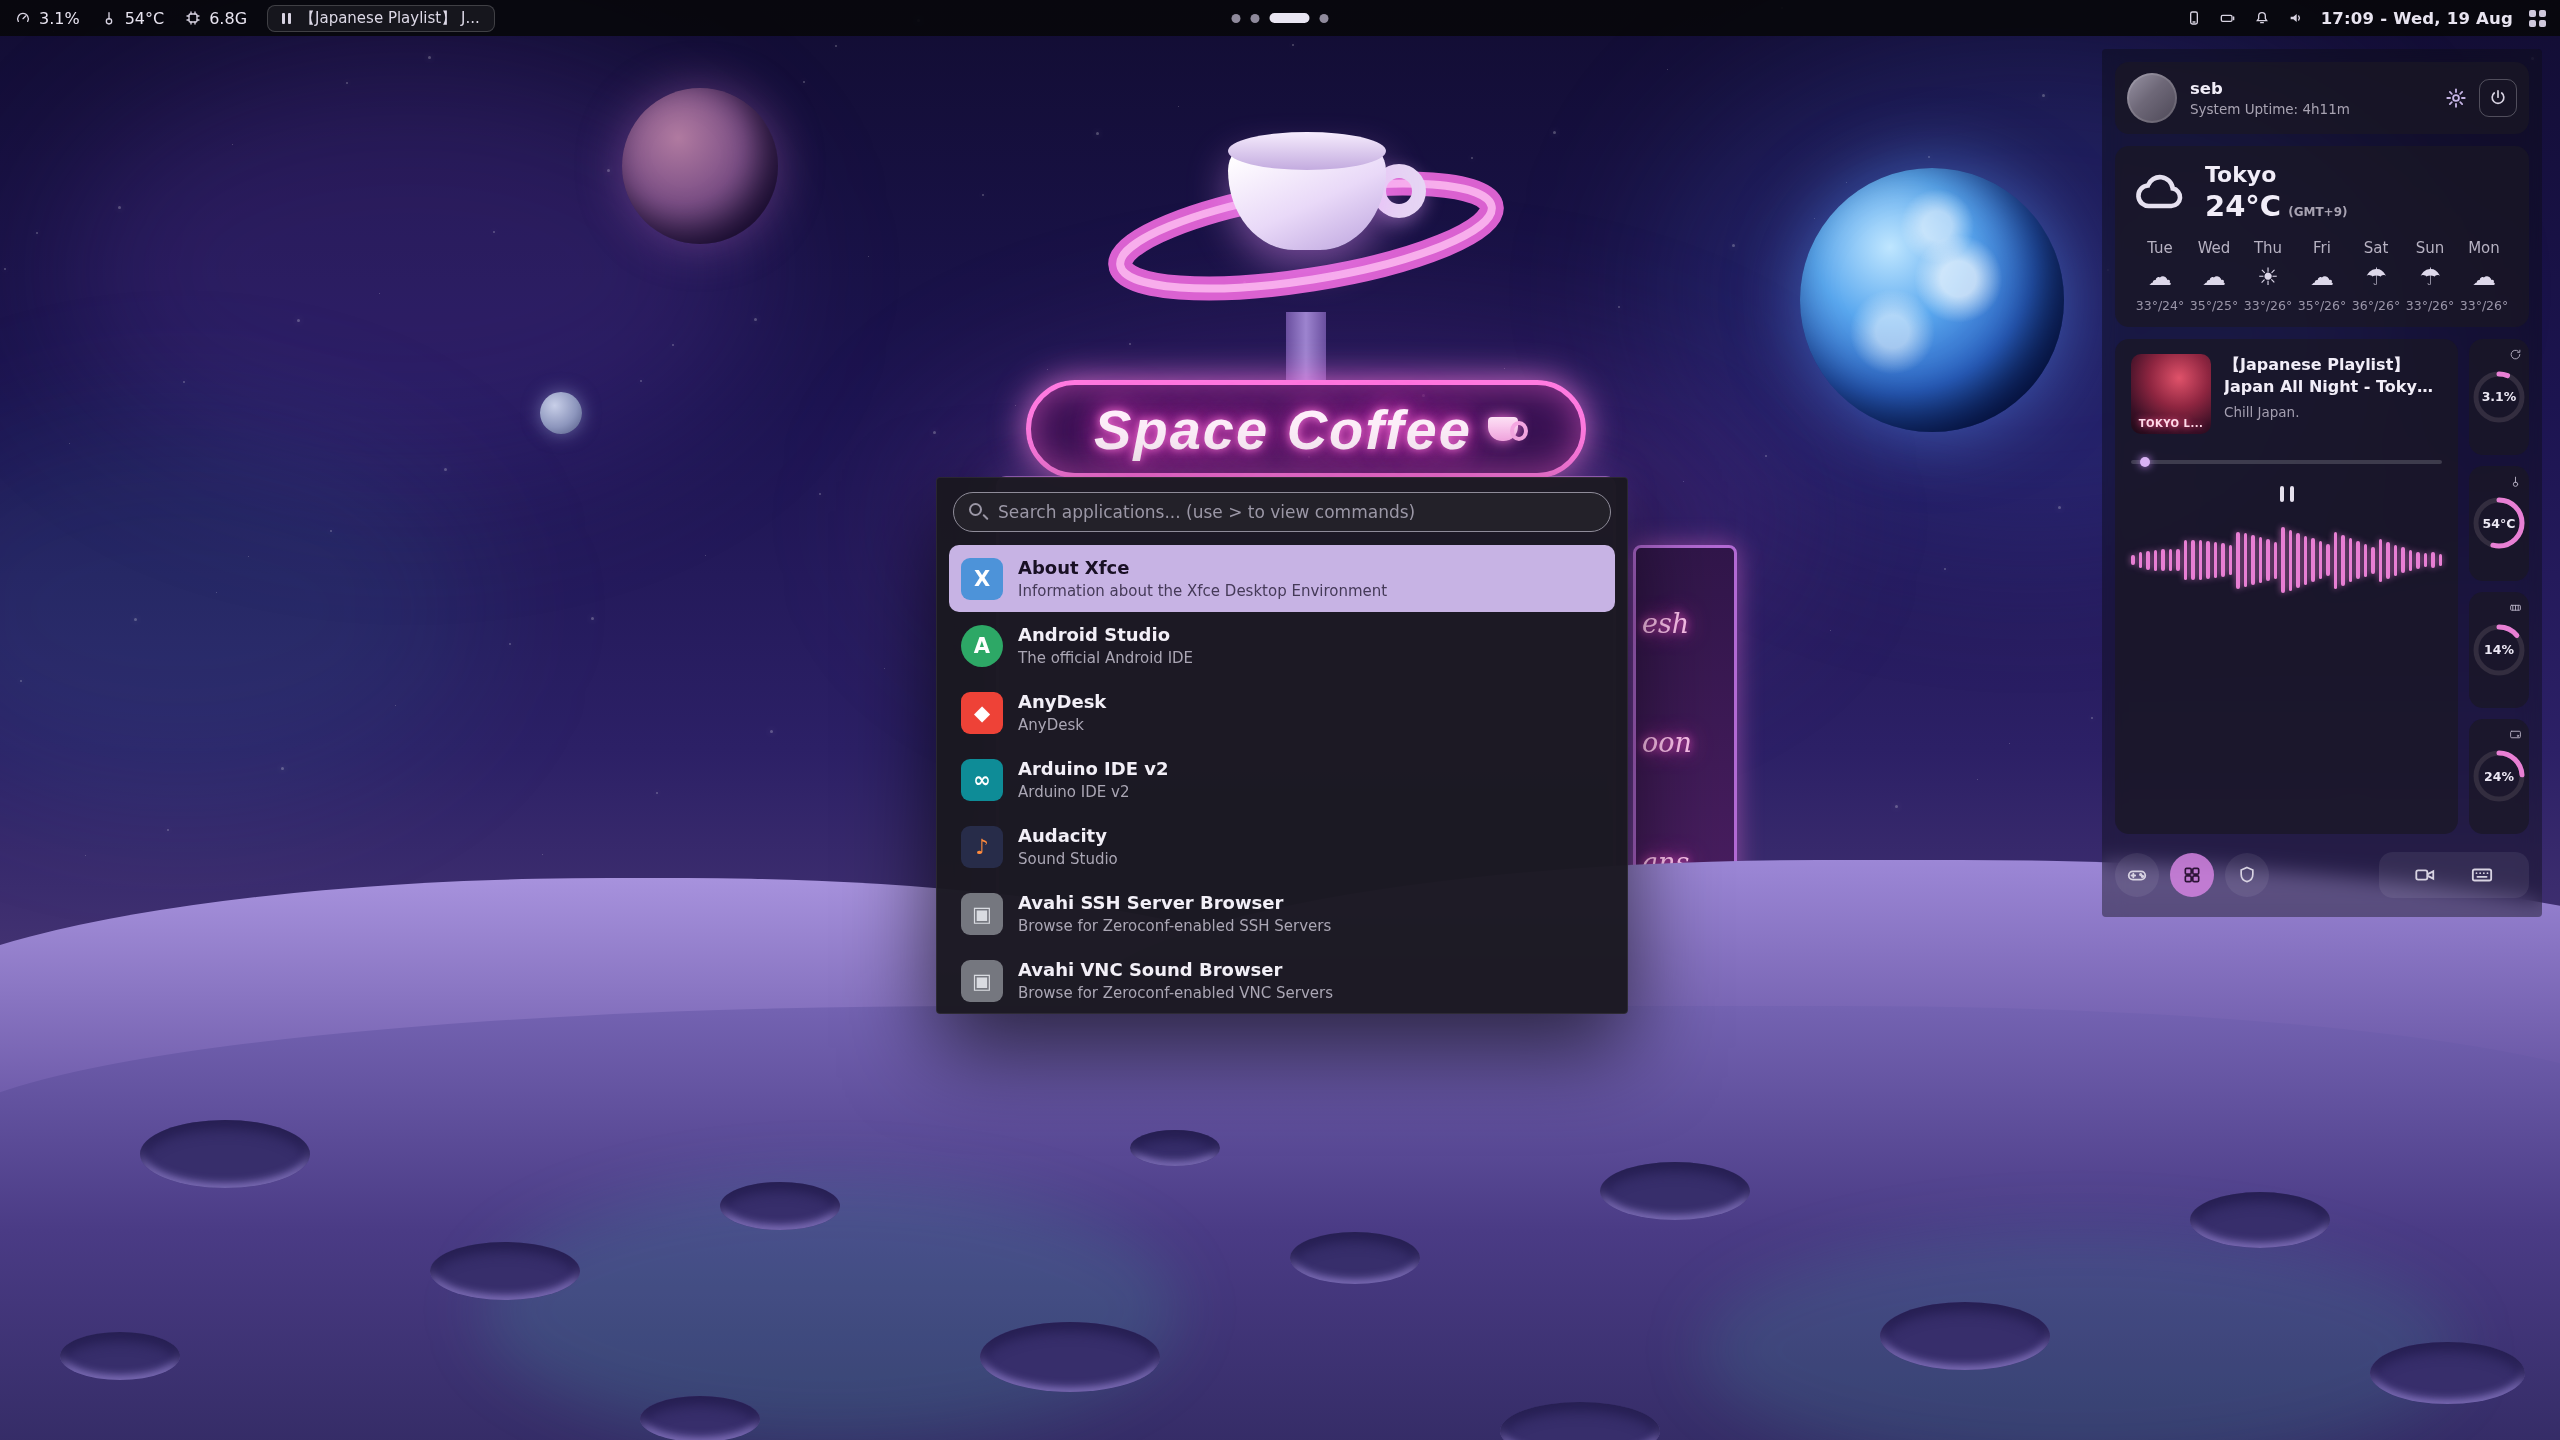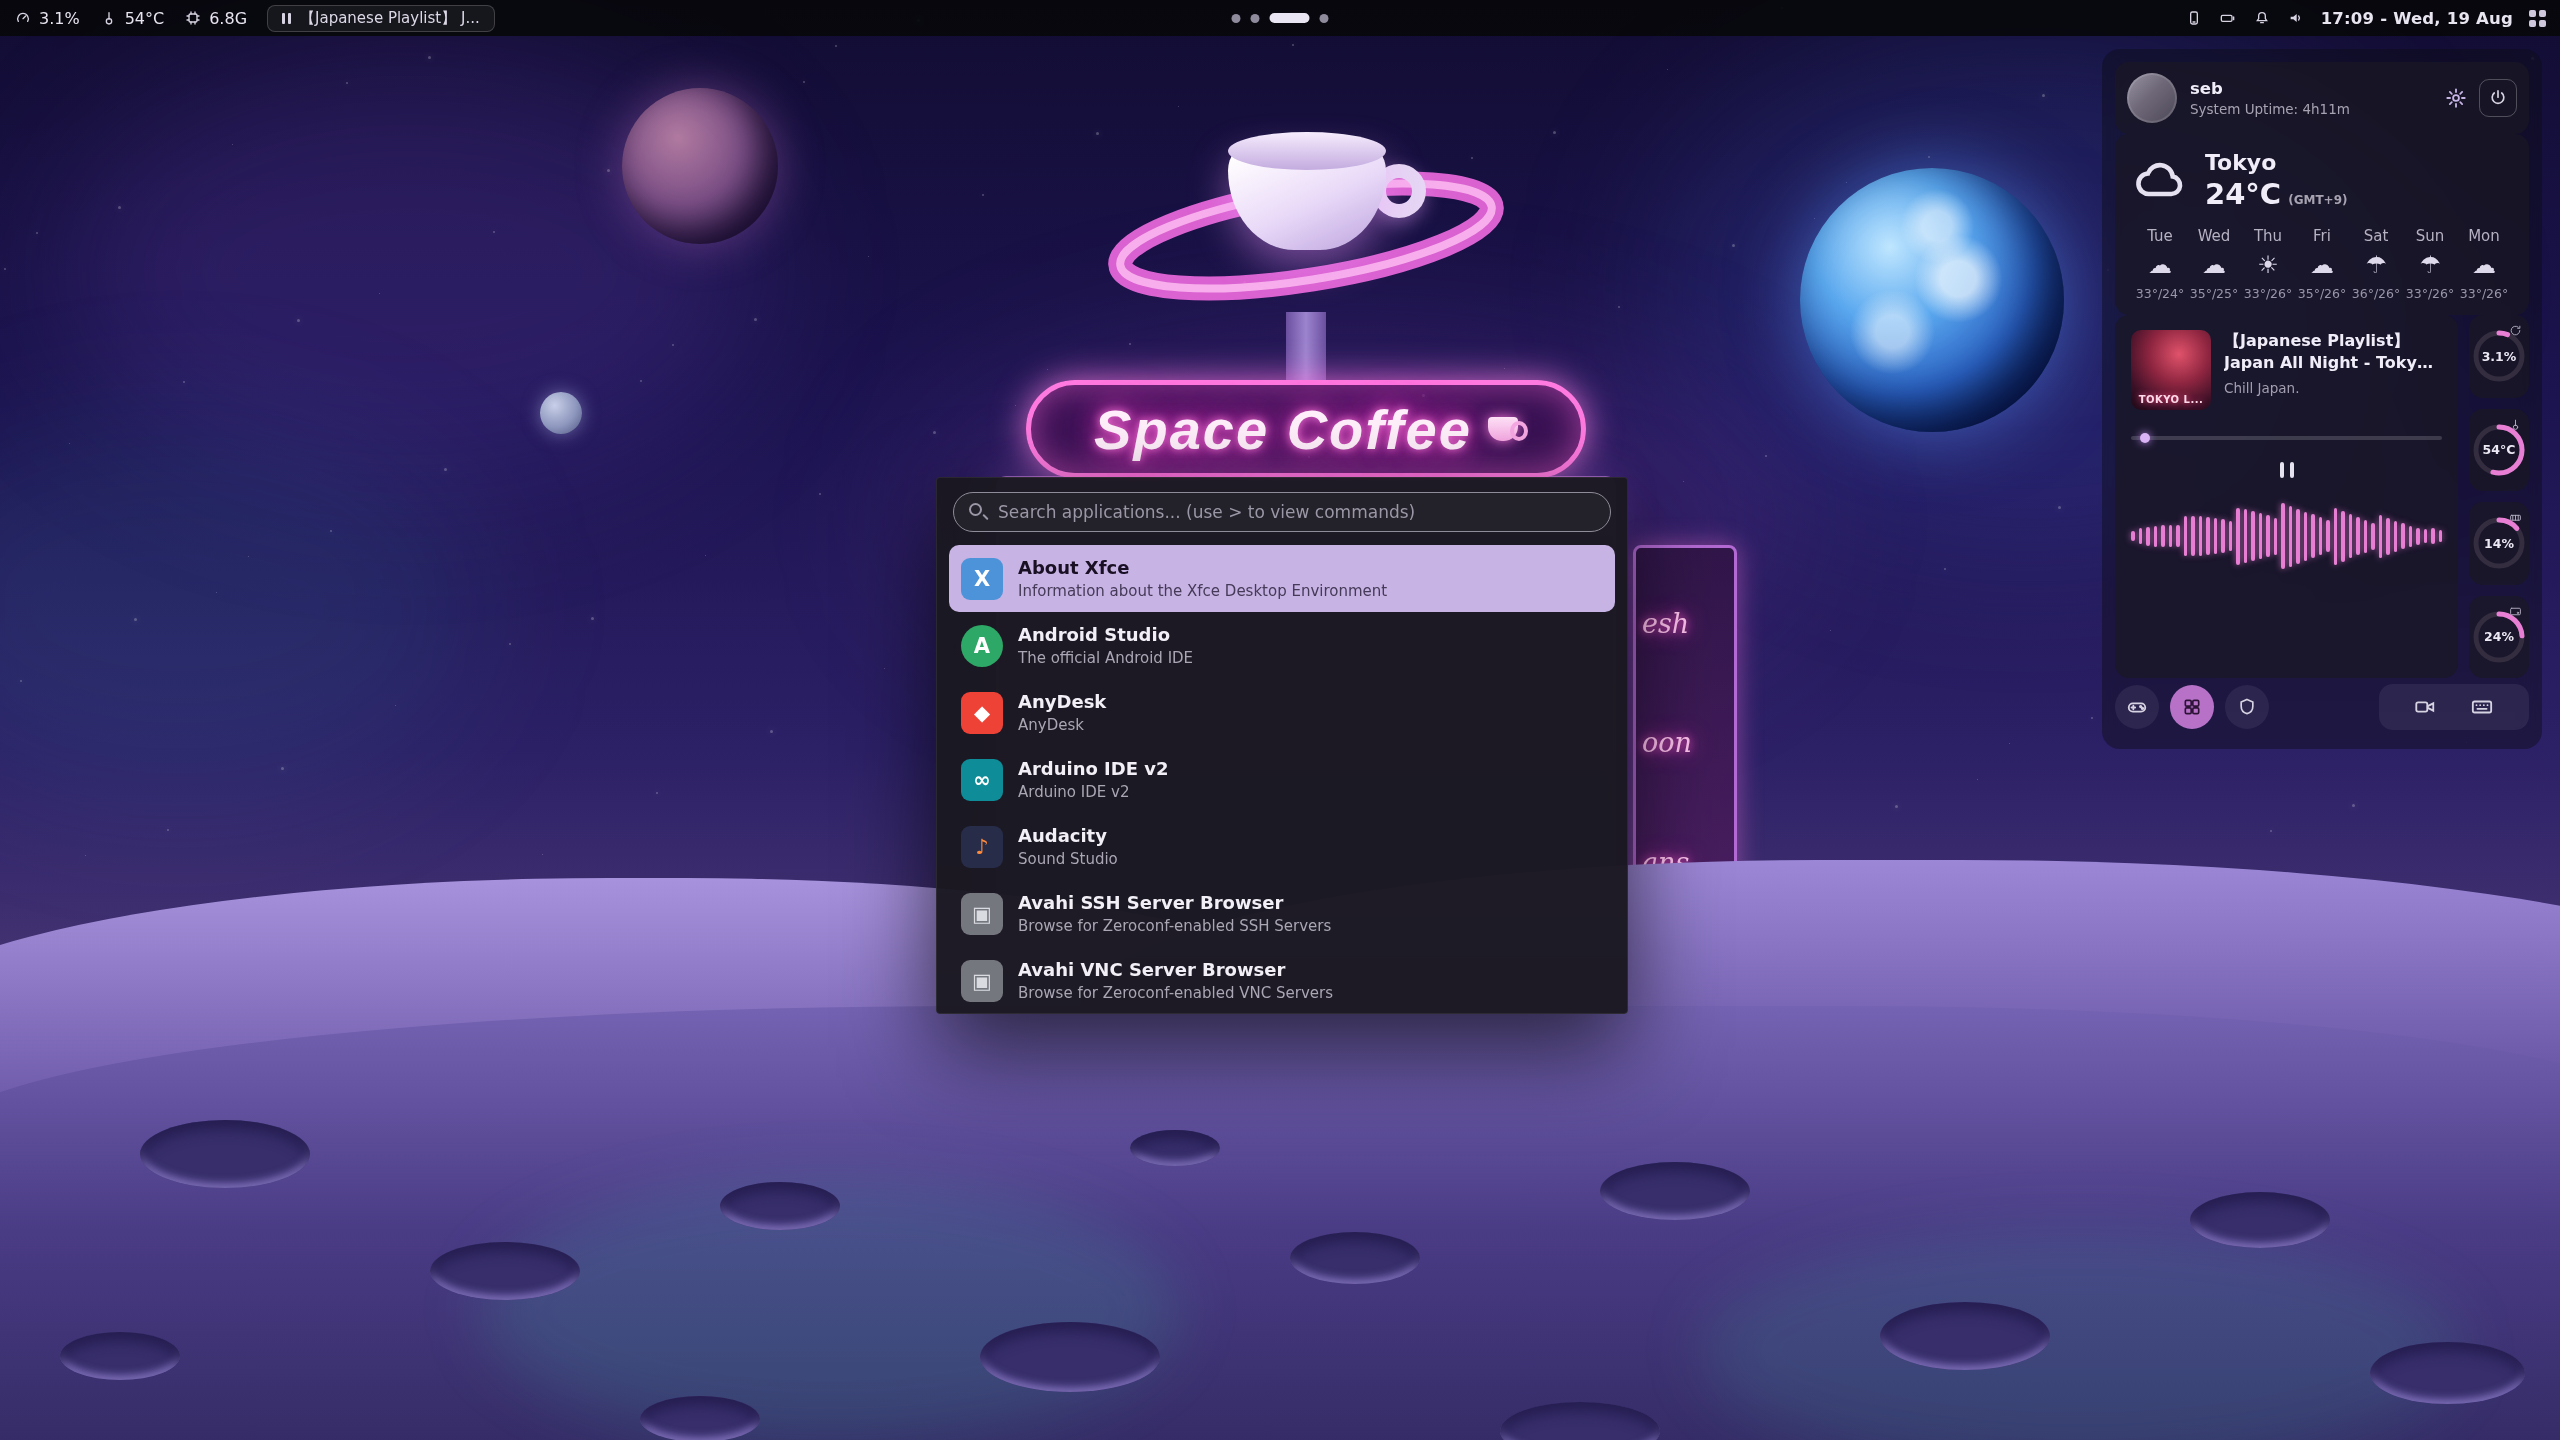--- a/index.html
+++ b/index.html
@@ -135,23 +135,23 @@
   .app-row.selected .app-name { color:#191024; }
   .app-row.selected .app-desc { color:#453a58; }
   .c0 { background:#4d93d9; }
   .c1 { background:#2da866; border-radius:50%; }
   .c2 { background:#ee4237; }
   .c3 { background:#0e8c97; }
   .c4 { background:#272c49; color:#ff8a3c; }
   .c5, .c6 { background:#75777f; color:#d9dbe1; }
 
   
-  .side-panel { position:absolute; right:18px; top:49px; width:440px; height:700px;
-    background:rgba(13,11,19,.42); border-radius:18px; padding:13px;
-    display:flex; flex-direction:column; z-index:20; backdrop-filter:blur(10px); }
+  .side-panel { position:absolute; right:18px; top:49px; width:440px; height:868px;
+    background:rgba(13,11,19,.42); border-radius:4px; padding:13px;
+    display:flex; flex-direction:column; gap:12px; z-index:20; backdrop-filter:blur(10px); }
   .card { background:rgba(27,23,36,.72); border-radius:14px; }
 
   .user-card { height:72px; display:flex; align-items:center; gap:13px; padding:0 12px; }
   .avatar { width:50px; height:50px; border-radius:50%;
     background:linear-gradient(135deg,#9a95a6 0%,#6e6878 45%,#4c4756 100%); flex:0 0 50px;
     box-shadow:inset 0 0 0 2px rgba(255,255,255,.12); }
   .user-name { font-size:16.5px; font-weight:bold; color:#f1edf8; }
   .user-uptime { font-size:13.5px; color:#a8a3b2; margin-top:3px; }
   .user-actions { margin-left:auto; display:flex; align-items:center; gap:12px; }
   .icon-btn { display:flex; align-items:center; justify-content:center; cursor:pointer; }
@@ -507,21 +507,21 @@
       <div class="app-row">
         <span class="app-ico c5">▣</span>
         <span>
             <div class="app-name">Avahi SSH Server Browser</div>
               <div class="app-desc">Browse for Zeroconf-enabled SSH Servers</div>
           </span>
       </div>
       <div class="app-row">
         <span class="app-ico c6">▣</span>
         <span>
-            <div class="app-name">Avahi VNC Server Browser</div>
+            <div class="app-name">Avahi VNC Sound Browser</div>
               <div class="app-desc">Browse for Zeroconf-enabled VNC Servers</div>
           </span>
       </div>
 
     </div>
   </div>
 
   <div class="side-panel">
 
     <div class="card user-card">

